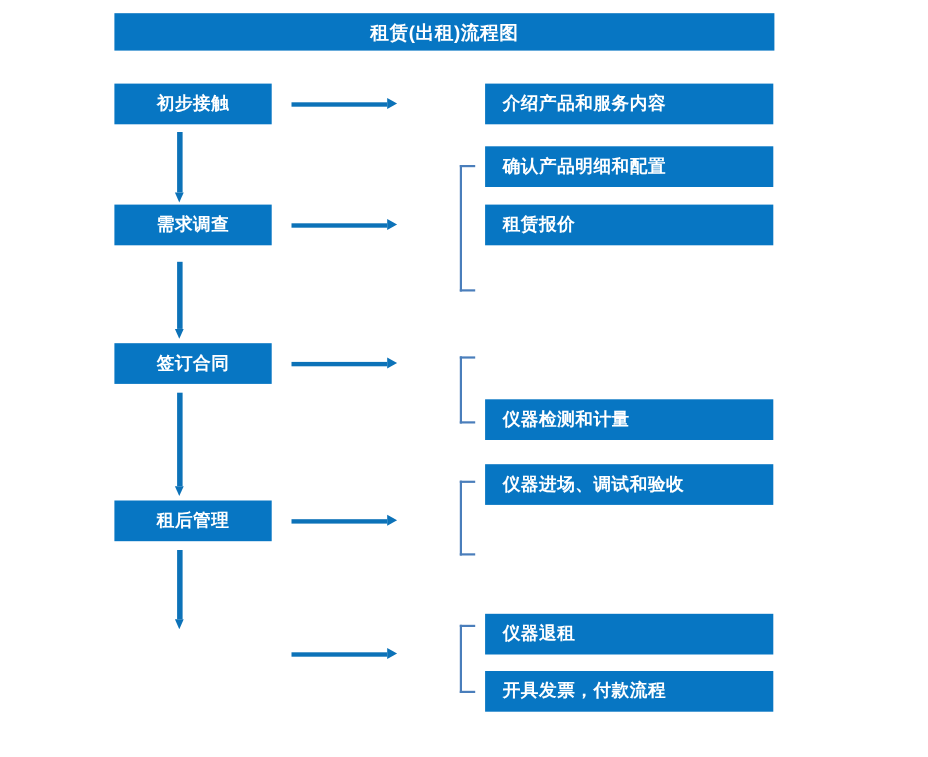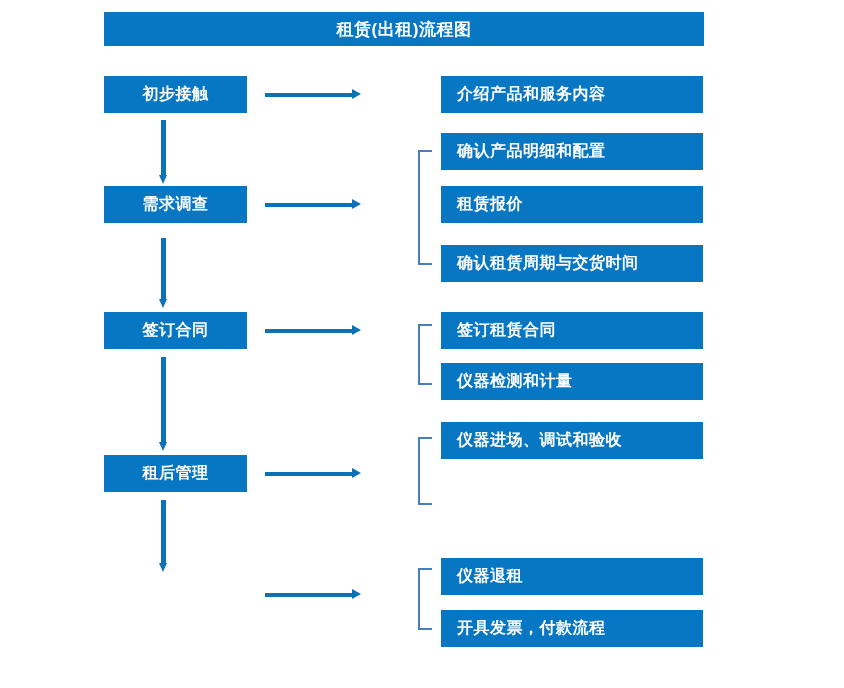--- a/index.html
+++ b/index.html
@@ -175,20 +175,18 @@
   </div>
 
   <div class="bracket" style="top:150px; height:115px;"></div>
   <div class="bracket" style="top:324px; height:61px;"></div>
   <div class="bracket" style="top:437px; height:68px;"></div>
   <div class="bracket" style="top:568px; height:62px;"></div>
 
   <div class="detail-box" style="top:76px;">介绍产品和服务内容</div>
   <div class="detail-box" style="top:133px;">确认产品明细和配置</div>
   <div class="detail-box" style="top:186px;">租赁报价</div>
-  <div class="detail-box" style="top:245px;">确认租赁周期与交货时间</div>
-  <div class="detail-box" style="top:312px;">签订租赁合同</div>
   <div class="detail-box" style="top:363px;">仪器检测和计量</div>
   <div class="detail-box" style="top:422px;">仪器进场、调试和验收</div>
   <div class="detail-box" style="top:558px;">仪器退租</div>
   <div class="detail-box" style="top:610px;">开具发票，付款流程</div>
 
 </div>
 
 </body></html>

